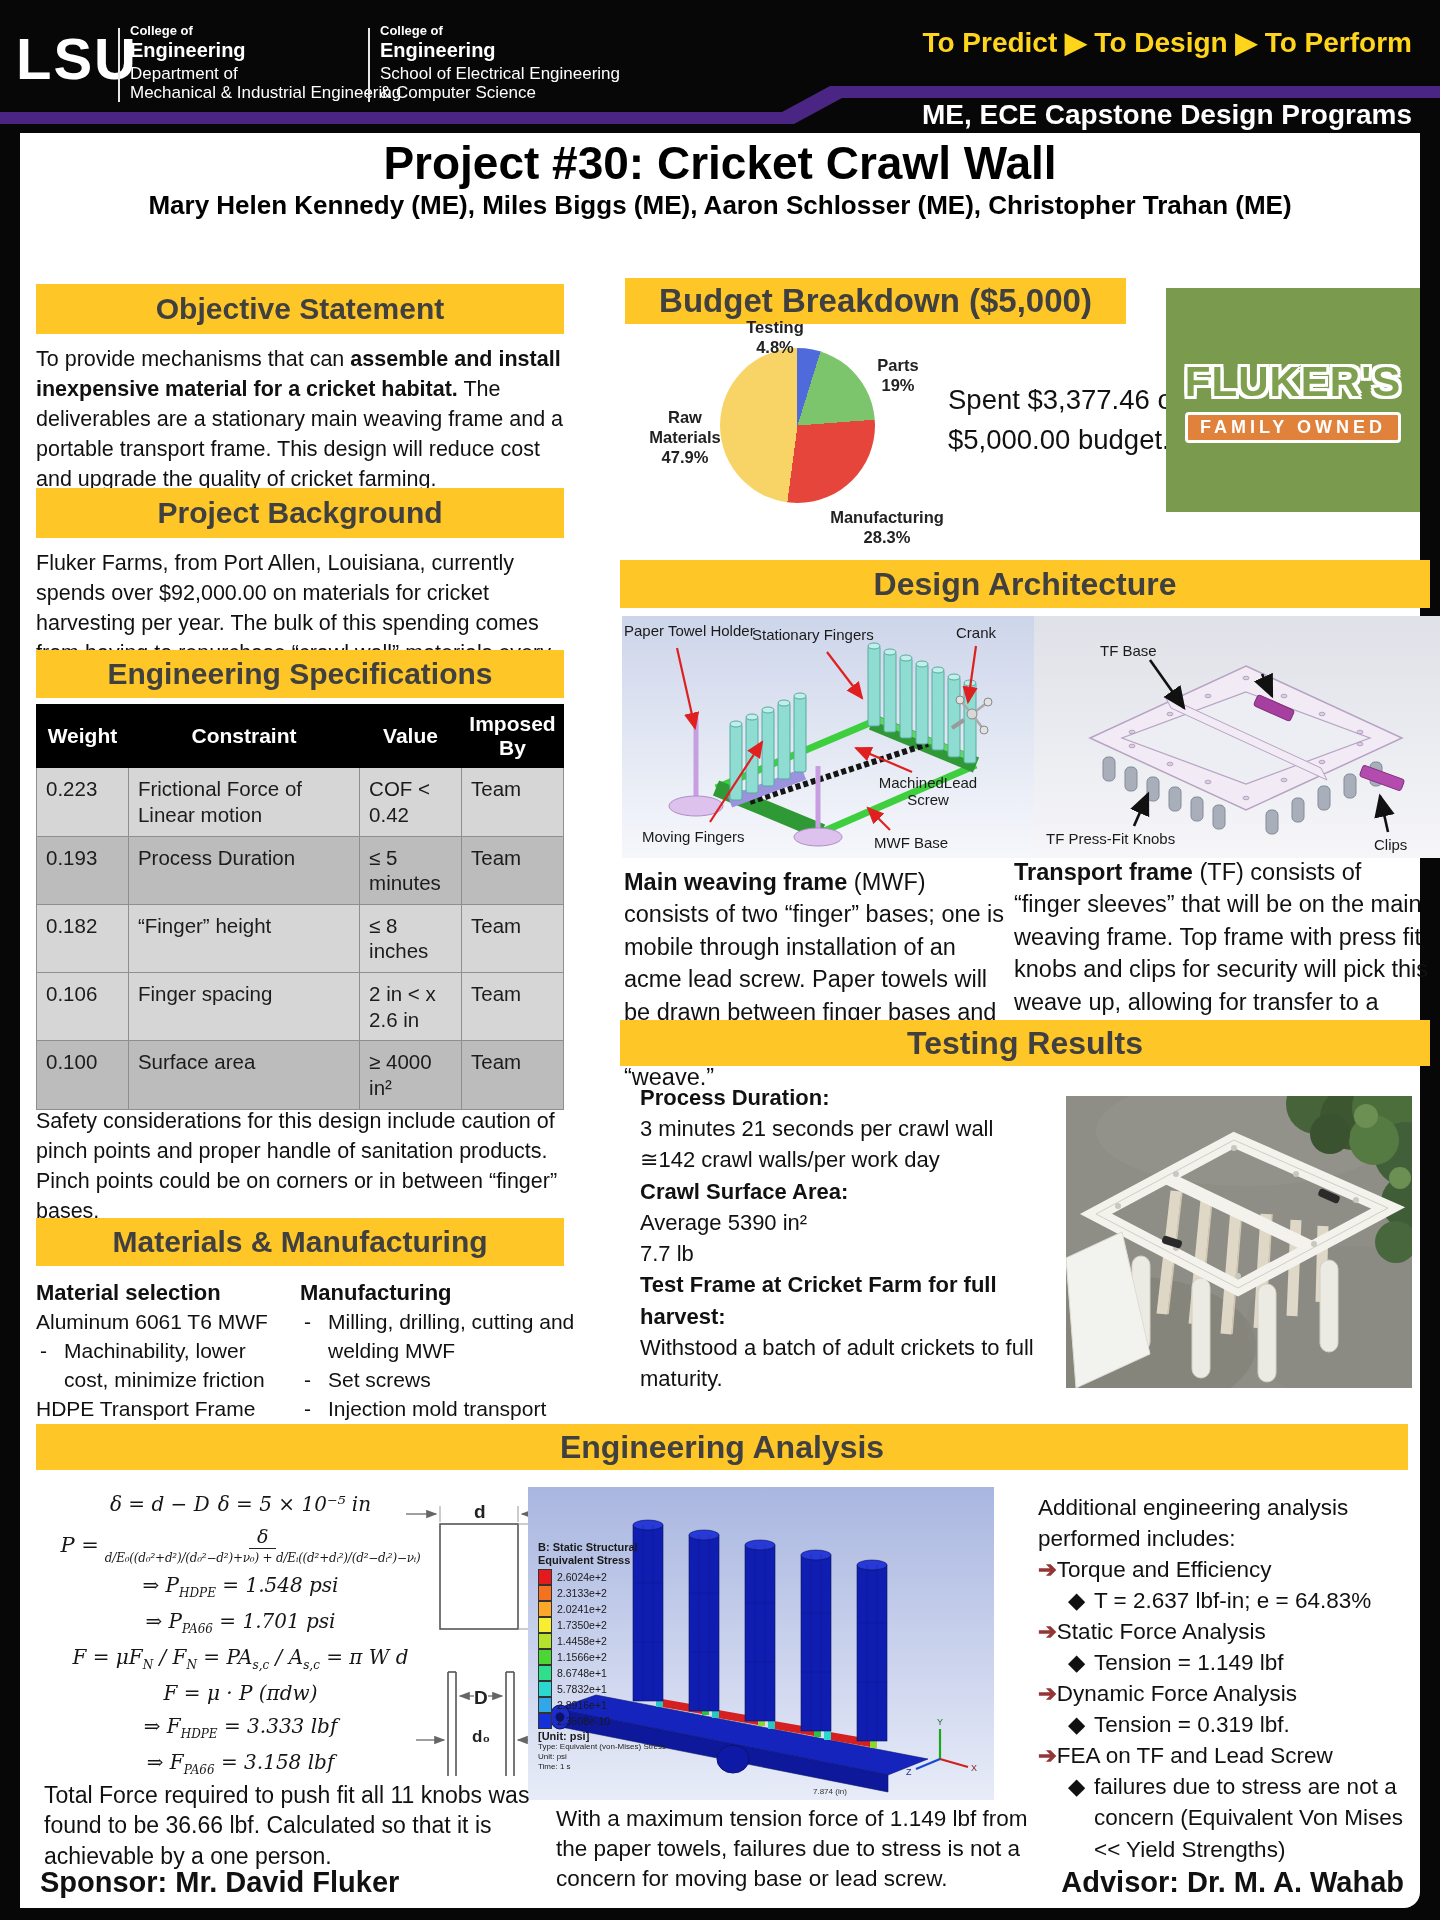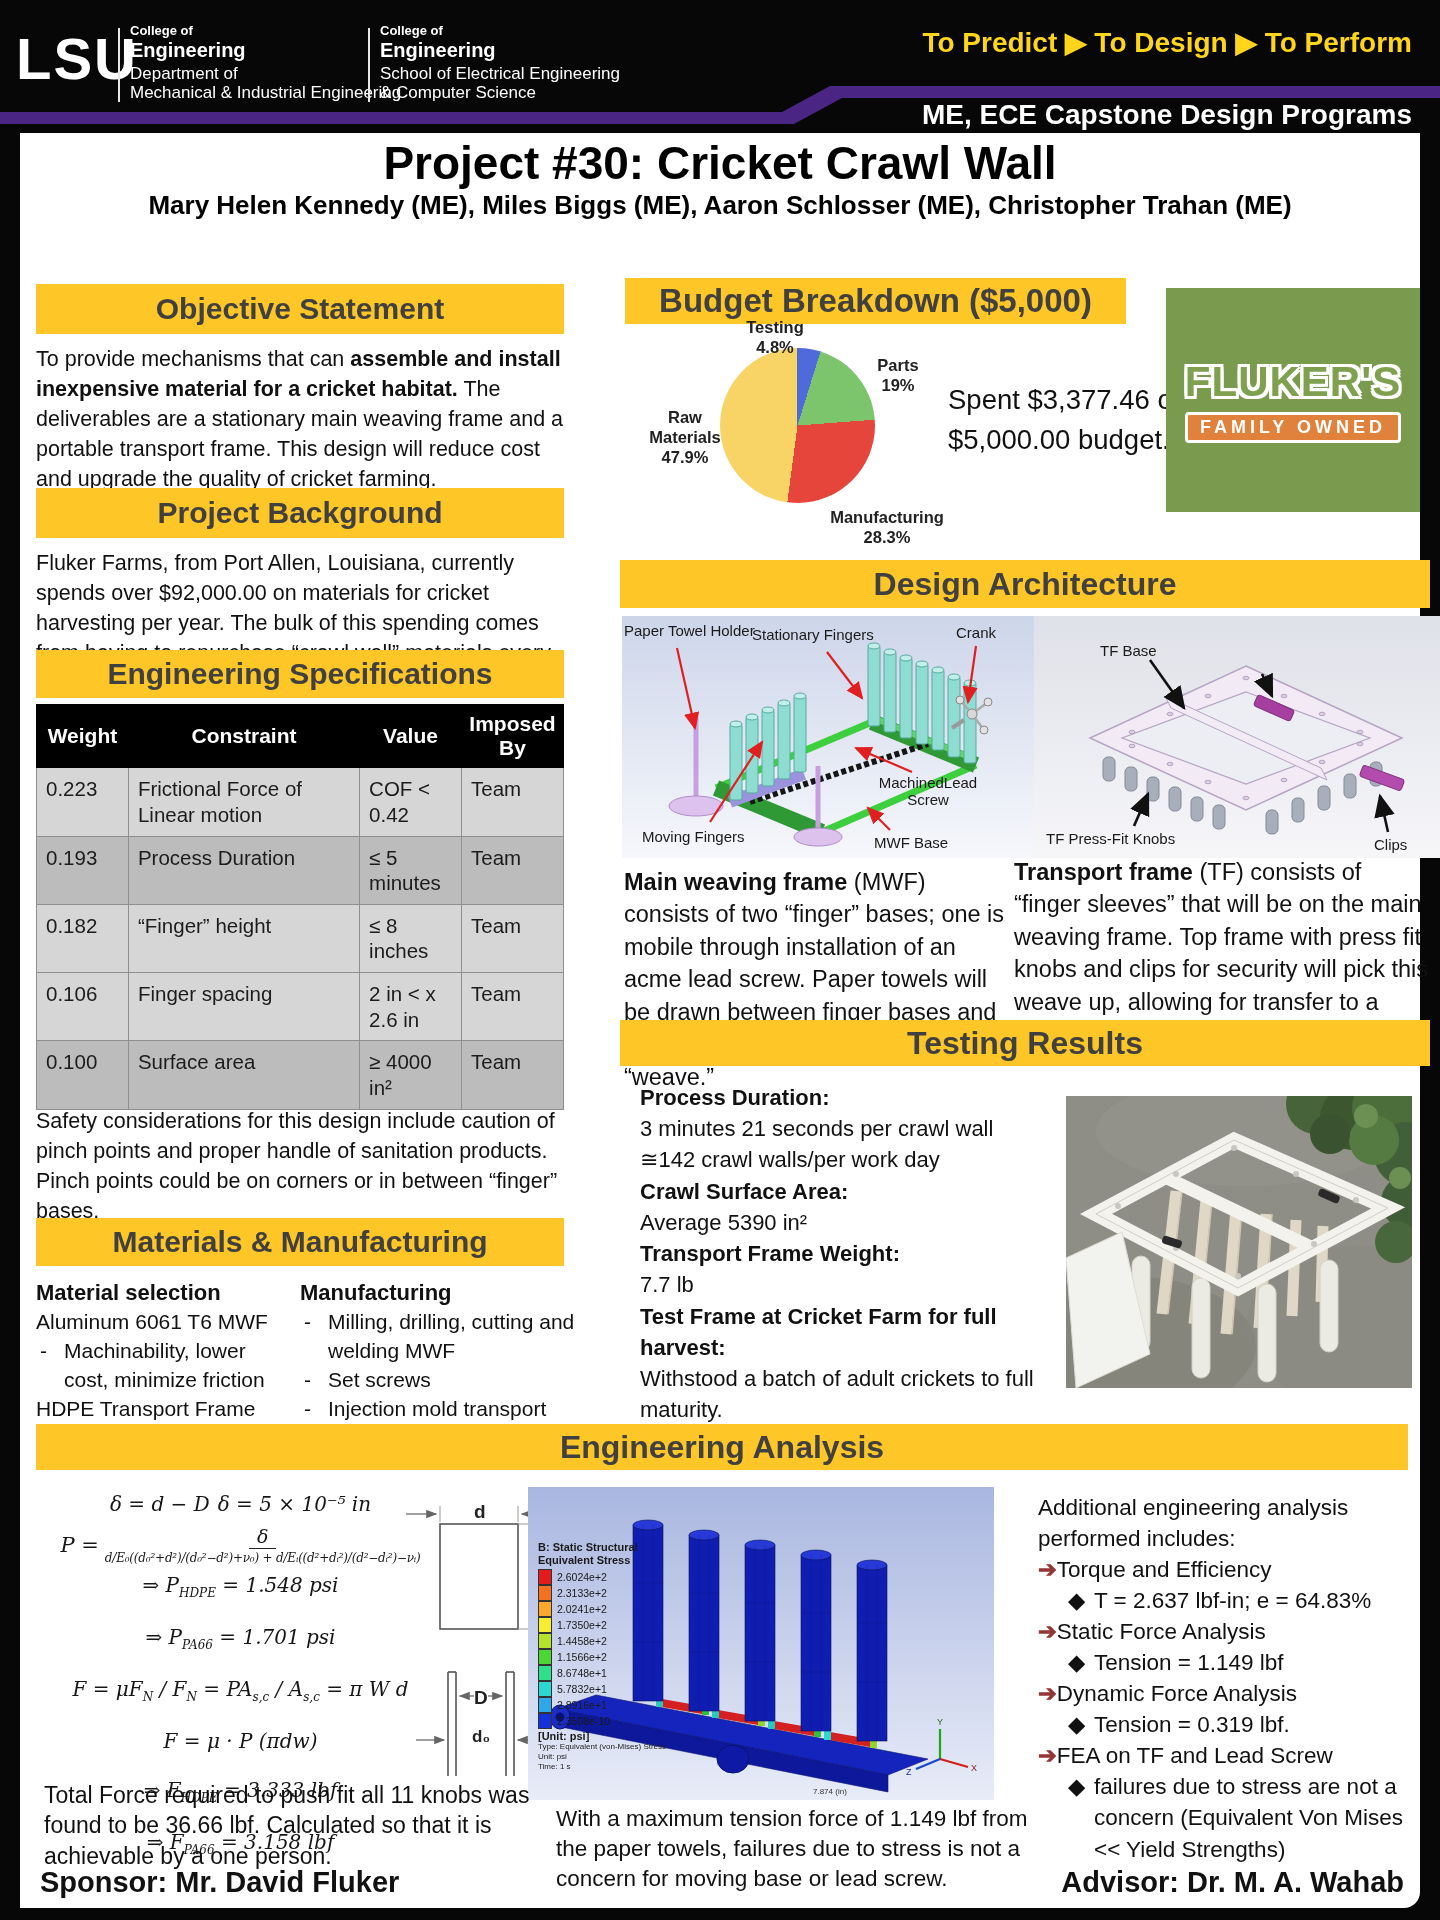--- a/index.html
+++ b/index.html
@@ -426,21 +426,20 @@
     <span class="bold">Transport frame</span><span> (TF) consists of “finger sleeves” that will be on the main weaving frame. Top frame with press fit knobs and clips for security will pick this weave up, allowing for transfer to a cricket bin.</span>
   </div>
 
   <div class="bar bar-lg" style="left:620px;top:1020px;width:810px;height:46px">Testing Results</div>
   <div class="testing-list" id="testing-list">
       <div class="t-label">Process Duration:</div>
       <div class="t-line">3 minutes 21 seconds per crawl wall</div>
       <div class="t-line">≅142 crawl walls/per work day</div>
       <div class="t-label">Crawl Surface Area:</div>
       <div class="t-line">Average 5390 in²</div>
-      <div class="t-label">Transport Frame Weight:</div>
       <div class="t-line">7.7 lb</div>
       <div class="t-label">Test Frame at Cricket Farm for full harvest:</div>
       <div class="t-line">Withstood a batch of adult crickets to full maturity.</div>
     </div>
 
   <div class="photo">
     <svg width="346" height="292">
       <rect width="346" height="292" fill="#8f8e86"></rect>
       <ellipse cx="60" cy="250" rx="130" ry="70" fill="#7f7e76" opacity="0.6"></ellipse>
       <ellipse cx="290" cy="230" rx="110" ry="80" fill="#898880" opacity="0.5"></ellipse>
@@ -509,21 +508,21 @@
         <div class="f-line">δ = d − D</div>
         <div class="f-line">δ = 5 × 10⁻⁵ in</div>
       </div>
     <div class="frac-row">
       <span>P =</span>
       <span class="frac">
         <span class="num">δ</span>
         <span class="den">d/E₀((d₀²+d²)/(d₀²−d²)+ν₀) + d/Eᵢ((d²+dᵢ²)/(d²−dᵢ²)−νᵢ)</span>
       </span>
     </div>
-    <div id="f-after" style="display:flex;flex-direction:column;align-items:center;gap:24px">
+    <div id="f-after" style="display:flex;flex-direction:column;align-items:center;gap:8px">
         <div class="f-line">⇒ P<sub>HDPE</sub> =  1.548 psi</div>
         <div class="f-line">⇒ P<sub>PA66</sub> =  1.701 psi</div>
         <div class="f-line">F = μF<sub>N</sub> / F<sub>N</sub> = PA<sub>s,c</sub> / A<sub>s,c</sub> = π W d</div>
         <div class="f-line">F = μ · P (πdw)</div>
         <div class="f-line">⇒ F<sub>HDPE</sub> = 3.333 lbf</div>
         <div class="f-line">⇒ F<sub>PA66</sub> = 3.158 lbf</div>
       </div>
   </div>
 
   <div class="dims">

